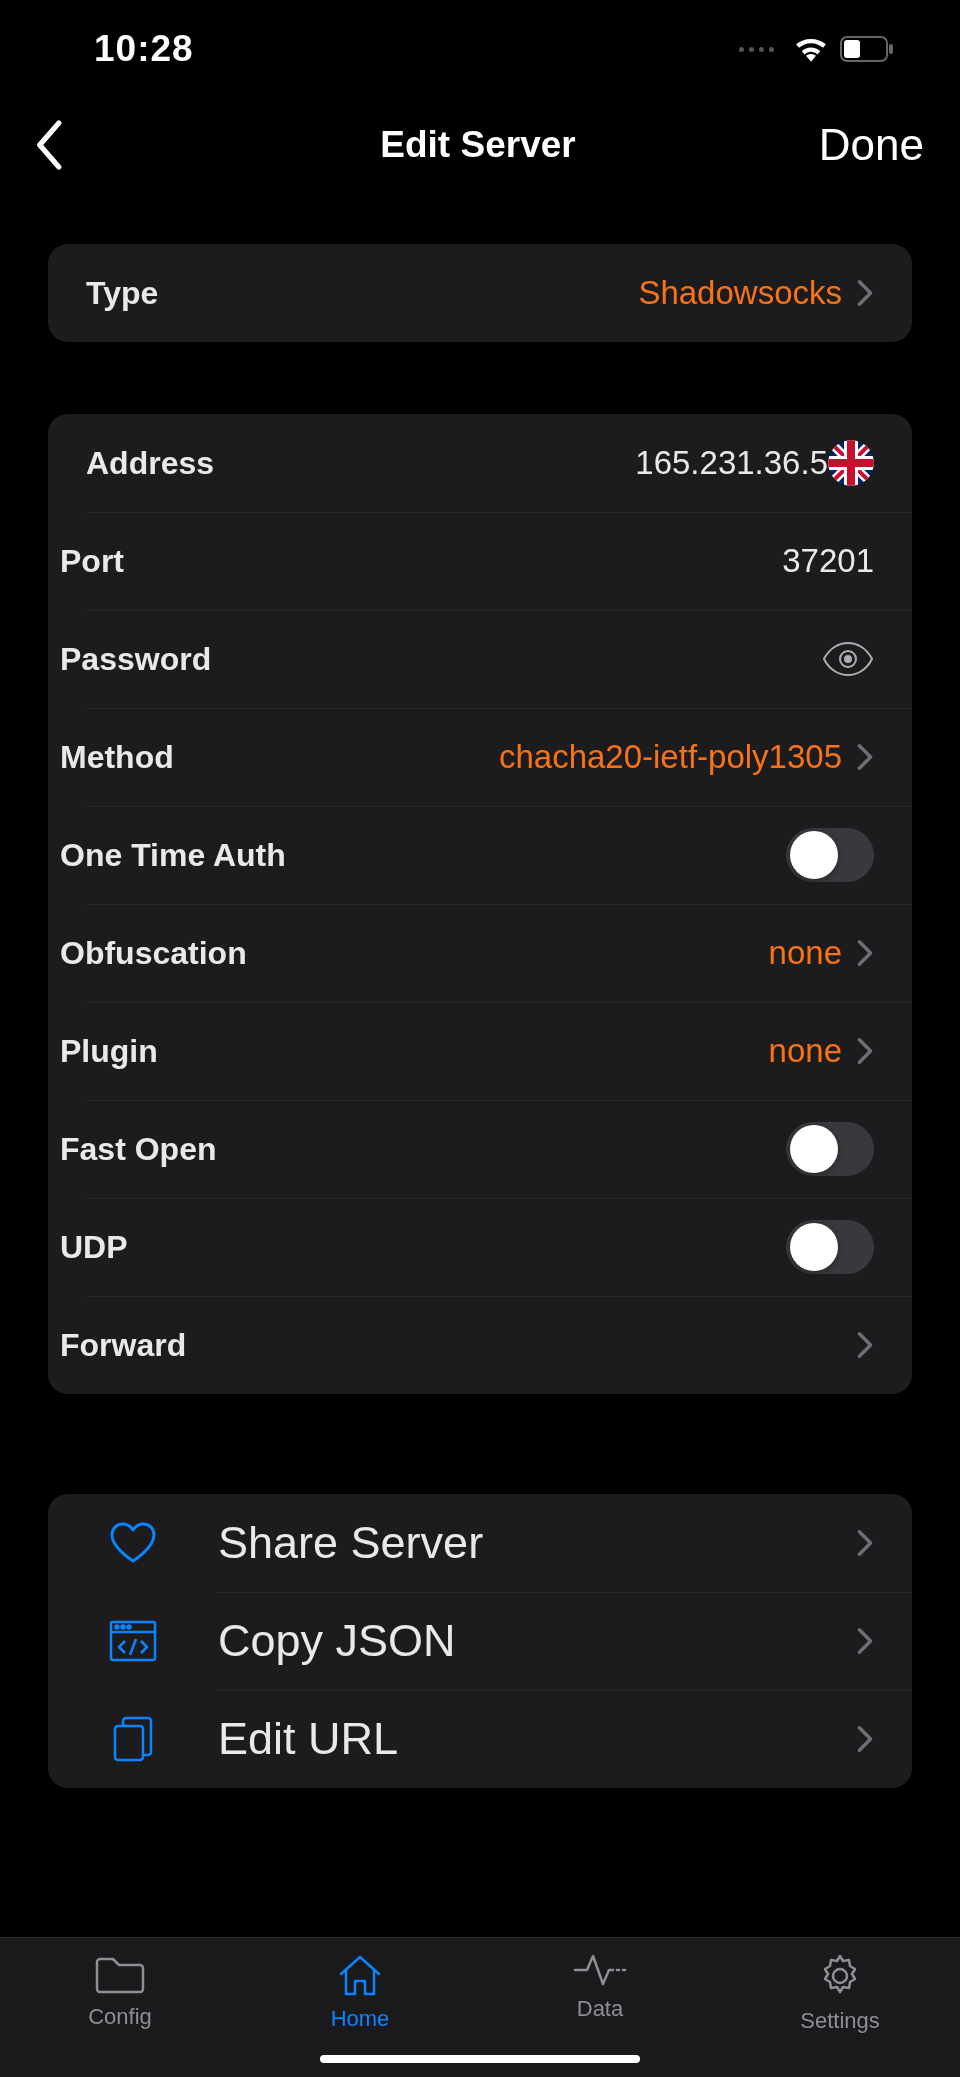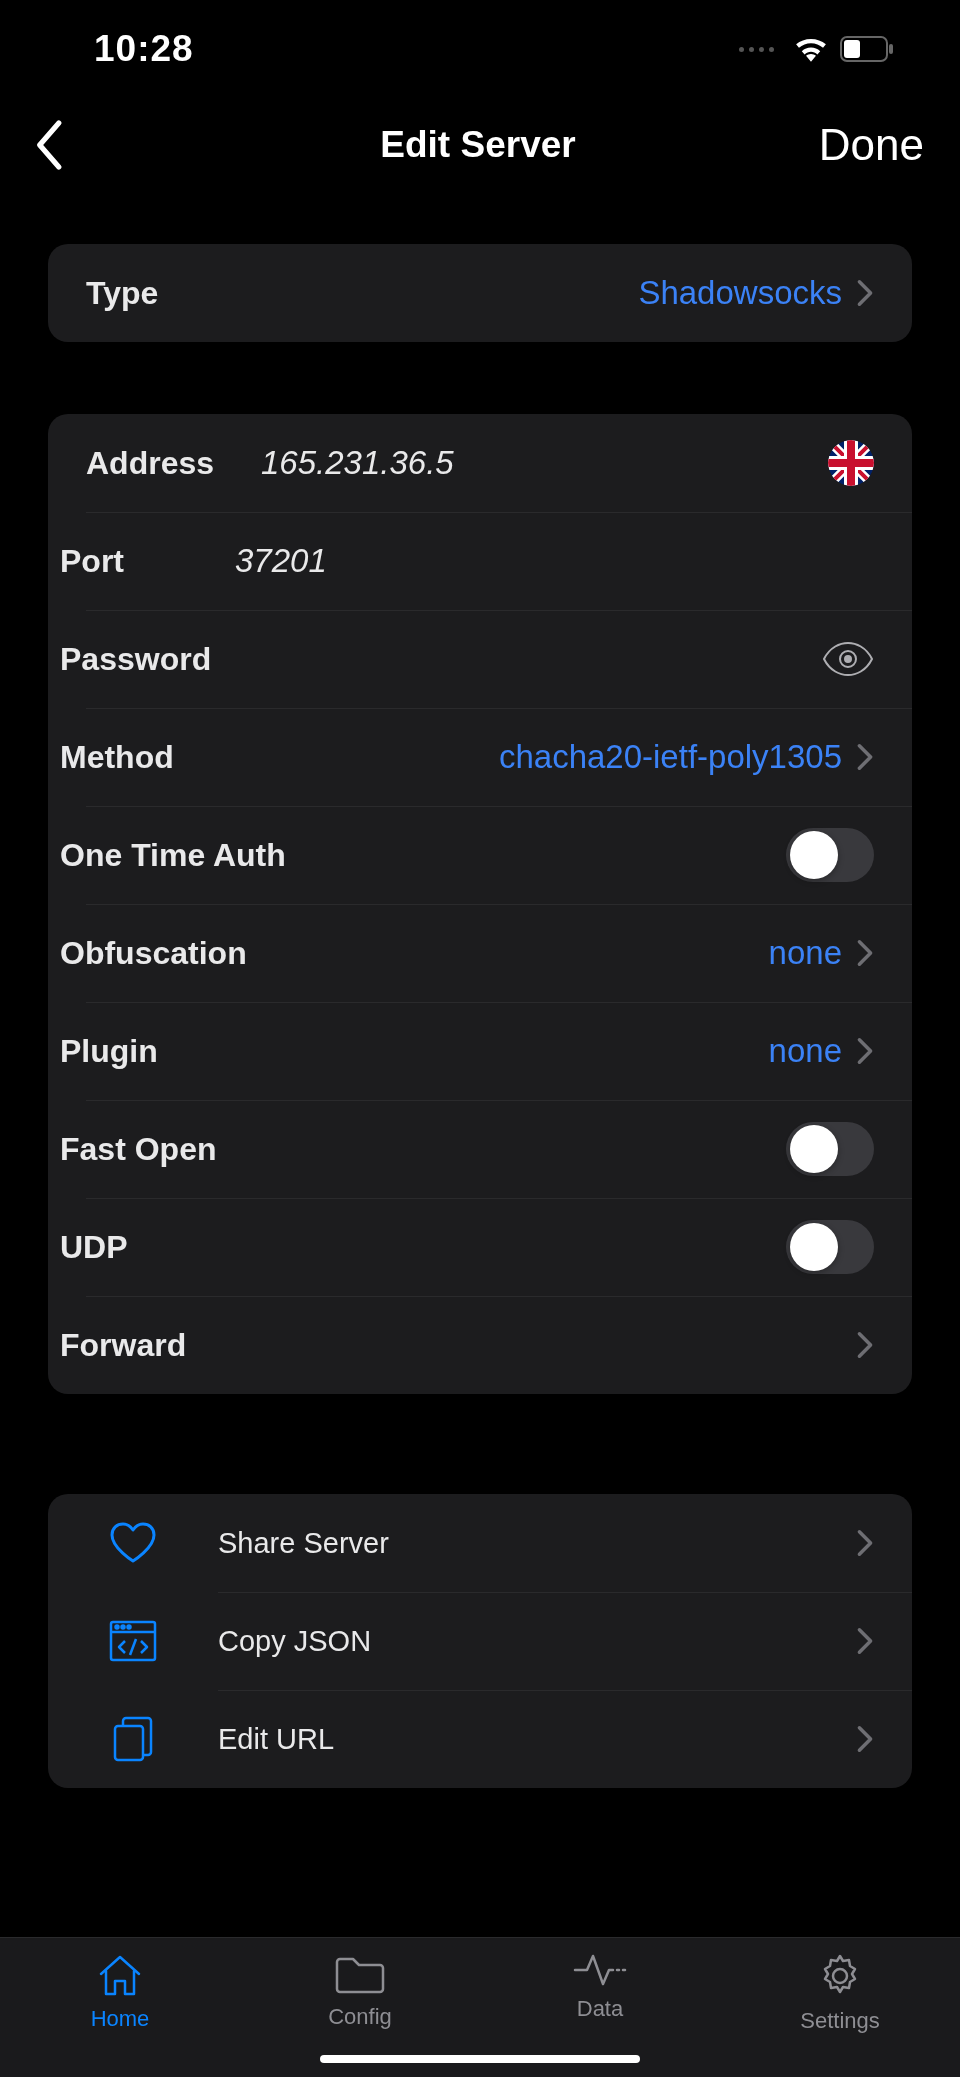--- a/index.html
+++ b/index.html
@@ -25,38 +25,38 @@
   .card.mt-lg { margin-top: 72px; }
   .card.mt-xl { margin-top: 100px; }
   .card.first { margin-top: 34px; }
   
   .row { display: flex; align-items: center; padding: 0 38px; min-height: 98px; }
   .row + .row { position: relative; padding-left: 12px; }
   .row + .row::before { content: ""; position: absolute; top: 0; left: 38px; right: 0; height: 1px; background: #2a2a2c; }
   .card.actions .row + .row::before { left: 170px; }
   
   .row-label { font-size: 32px; color: #e9e9ea; min-width: 175px; font-weight: bold; }
-  .row-value { font-size: 33px; color: #3b82f6; flex: 1; text-align: right; padding-right: 14px; }
-  .row-input { font-size: 33px; color: #e9e9ea; flex: 1; text-align: left; background: transparent; border: none; outline: none; font-style: italic; }
+  .row-value { font-size: 33px; color: #f97316; flex: 1; text-align: right; padding-right: 14px; }
+  .row-input { font-size: 33px; color: #e9e9ea; flex: 1; text-align: right; background: transparent; border: none; outline: none; }
   .row-input::placeholder { color: #6e6e73; }
   
   .chevron { flex-shrink: 0; }
   
   .flag { width: 46px; height: 46px; border-radius: 50%; overflow: hidden; flex-shrink: 0; }
   
   .eye-icon { flex-shrink: 0; }
   
   
   .toggle { width: 88px; height: 54px; border-radius: 27px; background: #39393d; position: relative; flex-shrink: 0; }
   .toggle .knob { position: absolute; width: 48px; height: 48px; background: #fff; border-radius: 50%; top: 3px; left: 4px; box-shadow: 0 2px 6px rgba(0,0,0,.3); }
   
   
   .actions .row { padding: 0 38px 0 0; }
   .action-icon-col { width: 170px; display: flex; justify-content: center; align-items: center; }
-  .action-label { flex: 1; font-size: 29px; color: #e9e9ea; }
+  .action-label { flex: 1; font-size: 45px; color: #e9e9ea; }
   
   
   .tab-bar { position: absolute; bottom: 0; left: 0; right: 0; height: 140px; background: #1a1a1c; border-top: 1px solid #2a2a2c; display: flex; }
   .tab { flex: 1; display: flex; flex-direction: column; align-items: center; justify-content: flex-start; padding-top: 14px; gap: 8px; }
   .tab-label { font-size: 22px; color: #8e8e93; }
   .tab.active .tab-label { color: #0a84ff; }
   .tab svg { stroke: #8e8e93; }
   .tab.active svg { stroke: #0a84ff; }
   
   .home-indicator { position: absolute; bottom: 14px; left: 50%; transform: translateX(-50%); width: 320px; height: 8px; background: #fff; border-radius: 4px; }
@@ -226,32 +226,32 @@
       <div class="action-label">Edit URL</div>
       <svg class="chevron" width="18" height="28" viewBox="0 0 12 20" fill="none" stroke="#6e6e73" stroke-width="2.5" stroke-linecap="round" stroke-linejoin="round">
           <polyline points="2,2 10,10 2,18"></polyline>
         </svg>
     </div>
   </div>
 
 </div>
 
 <div class="tab-bar">
+  <div class="tab">
+    <svg width="54" height="44" viewBox="0 0 54 44" fill="none" stroke-width="2.5" stroke-linejoin="round">
+        <path d="M4,10 a3,3 0 0 1 3,-3 H20 l6,6 H47 a3,3 0 0 1 3,3 V37 a3,3 0 0 1 -3,3 H7 a3,3 0 0 1 -3,-3 Z"></path>
+      </svg>
+    <div class="tab-label">Config</div>
+  </div>
   <div class="tab active">
     <svg width="50" height="46" viewBox="0 0 50 46" fill="none" stroke-width="2.5" stroke-linejoin="round" stroke-linecap="round">
         <path d="M6,22 L25,5 L44,22"></path>
         <path d="M11,19 V42 H20 V29 H30 V42 H39 V19"></path>
       </svg>
     <div class="tab-label">Home</div>
-  </div>
-  <div class="tab">
-    <svg width="54" height="44" viewBox="0 0 54 44" fill="none" stroke-width="2.5" stroke-linejoin="round">
-        <path d="M4,10 a3,3 0 0 1 3,-3 H20 l6,6 H47 a3,3 0 0 1 3,3 V37 a3,3 0 0 1 -3,3 H7 a3,3 0 0 1 -3,-3 Z"></path>
-      </svg>
-    <div class="tab-label">Config</div>
   </div>
   <div class="tab">
     <svg width="54" height="36" viewBox="0 0 54 36" fill="none" stroke-width="2.5" stroke-linejoin="round" stroke-linecap="round">
         <polyline points="2,18 14,18 20,4 30,32 36,18 40,18"></polyline>
         <line x1="44" y1="18" x2="46" y2="18"></line>
         <line x1="50" y1="18" x2="52" y2="18"></line>
       </svg>
     <div class="tab-label">Data</div>
   </div>
   <div class="tab">

